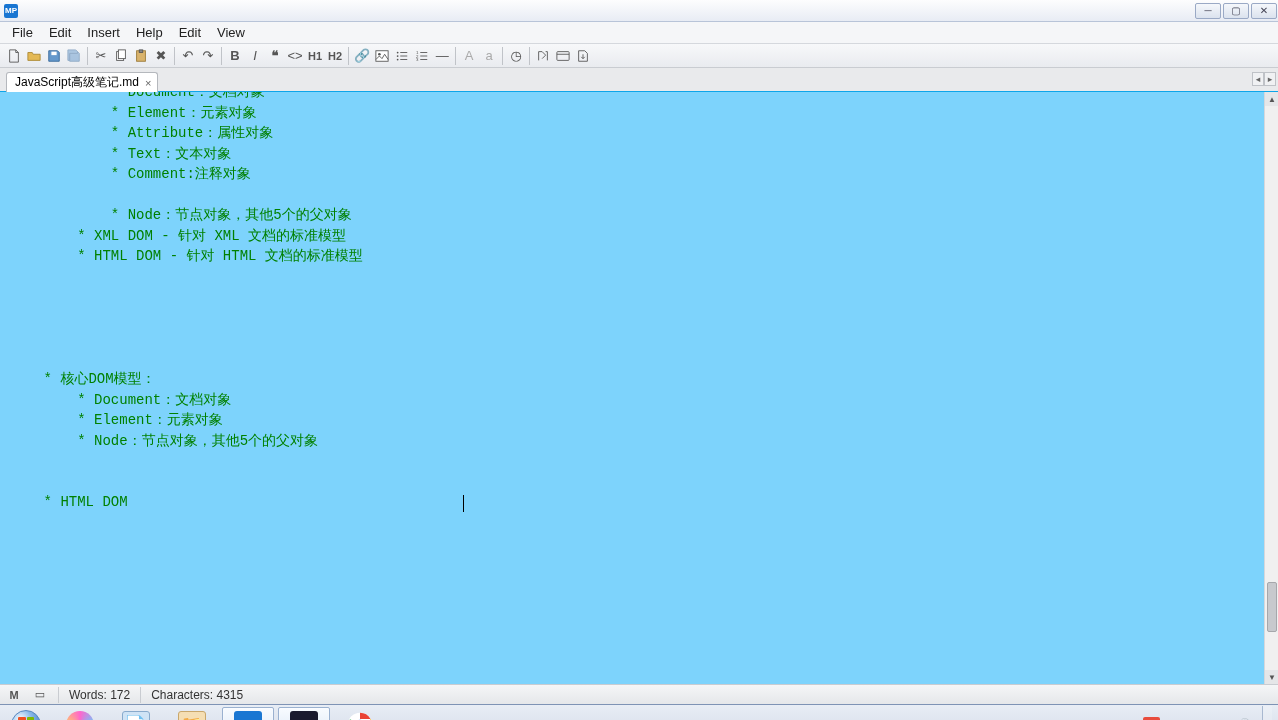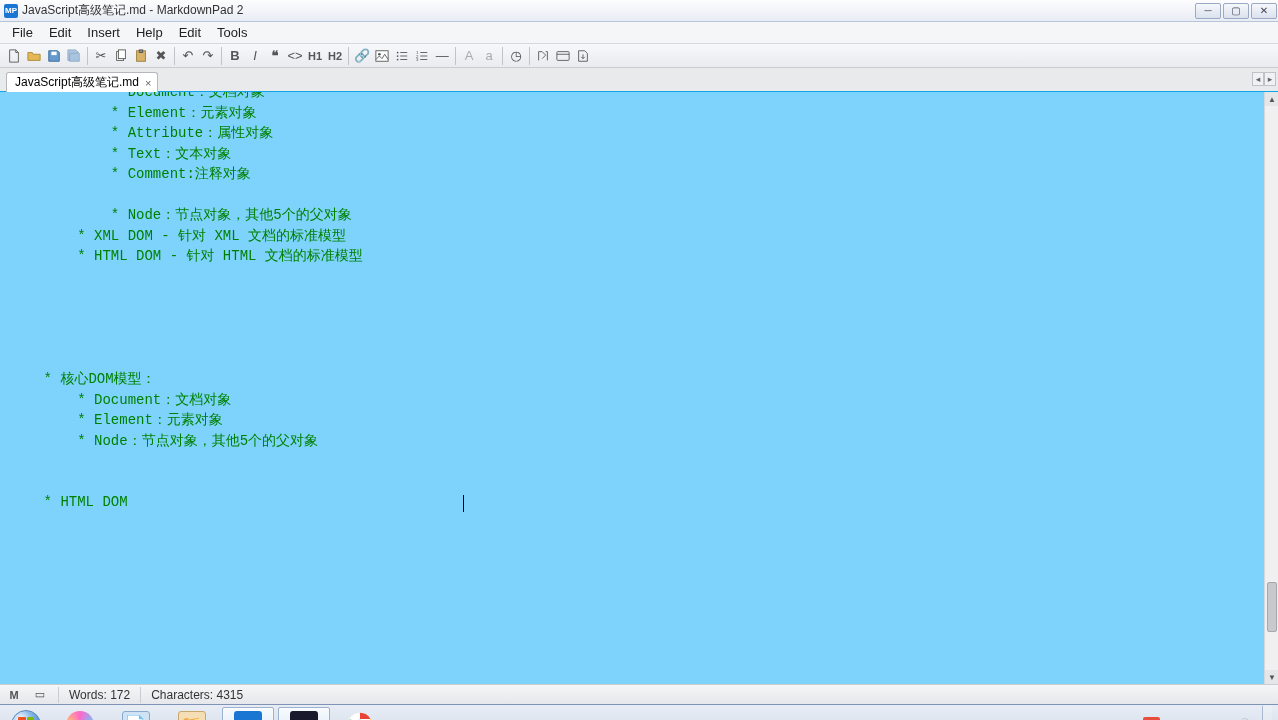--- a/index.html
+++ b/index.html
@@ -47,34 +47,33 @@
 
 .tray { position: absolute; right: 6px; top: 0; height: 40px; display: flex; align-items: center; gap: 6px; font-size: 12px; color: #3a506e; }
 .tray-ico { width: 17px; height: 17px; display:flex; align-items:center; justify-content:center; font-size:12px; cursor:default; }
 .showdesk { width: 10px; height: 38px; border-left: 1px solid #a8b8d0; margin-left: 4px; background: rgba(255,255,255,0.2); }
 </style>
 </head>
 <body>
 
 <div class="titlebar">
   <div class="app-icon">MP</div>
-  <span>JavaScript高级笔记.md - MarkdownPad 2</span>
   <div class="spacer"></div>
   <div class="winbtn">─</div>
   <div class="winbtn">▢</div>
   <div class="winbtn">✕</div>
 </div>
 
 <div class="menubar">
   <span>File</span>
   <span>Edit</span>
   <span>Insert</span>
   <span>Help</span>
   <span>Edit</span>
-  <span>Tools</span>
+  <span>View</span>
 </div>
 
 <div class="toolbar">
   <div class="tbbtn">
       <svg viewBox="0 0 16 16">
         <path fill="none" stroke="#555" d="M3 1h7l3 3v11H3z M10 1v3h3"></path>
       </svg>
     </div>
   <div class="tbbtn">
       <svg viewBox="0 0 16 16">

